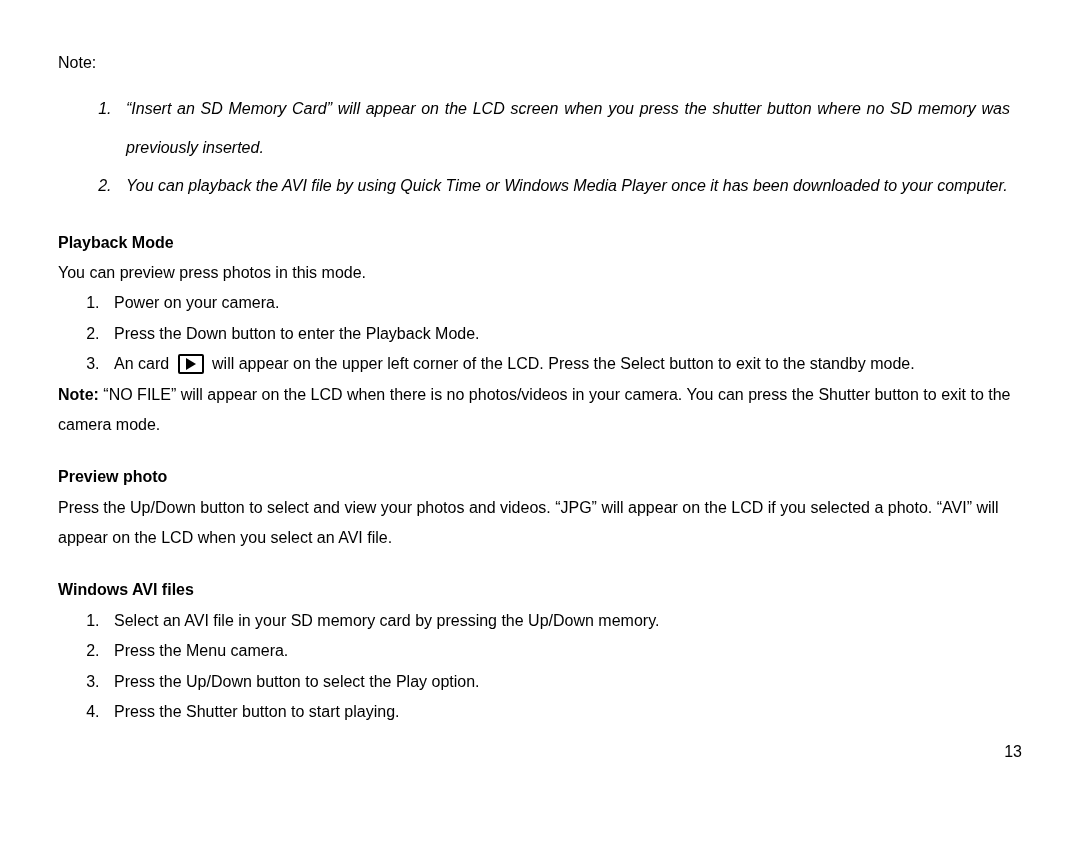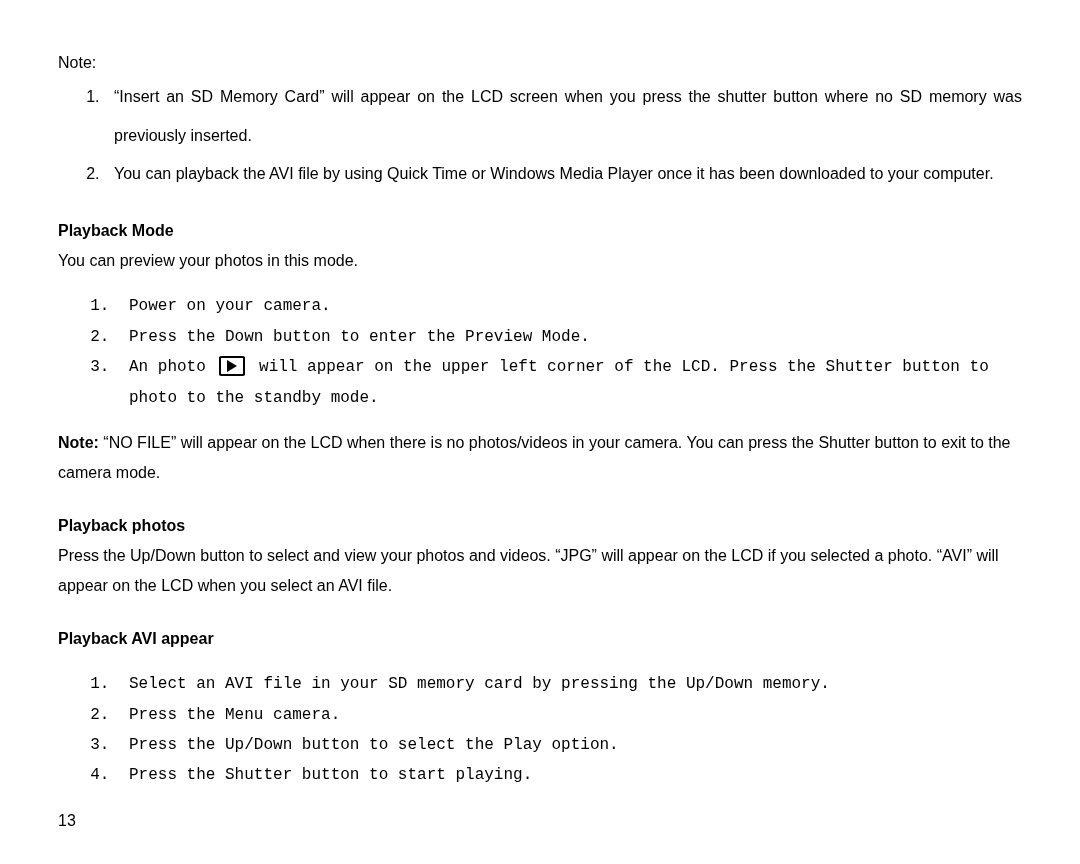--- a/index.html
+++ b/index.html
@@ -13,33 +13,33 @@
       box-sizing: border-box;
       line-height: 1.9;
     }
     .bold {
       font-weight: bold;
     }
     .note-header {
       font-weight: normal;
     }
     ol.spaced {
-      margin: 0;
+      margin: 12px;
       padding-left: 46px;
       line-height: 2.4;
+      font-style: italic;
     }
     ol.spaced li {
       padding-left: 10px;
       text-align: justify;
     }
     ol.compact {
-      margin: 15px;
+      margin: 0;
       padding-left: 46px;
       line-height: 1.9;
-      font-family: Liberation Mono, monospace;
     }
     ol.compact li {
       padding-left: 10px;
     }
     .section-heading {
       font-weight: bold;
       margin-top: 22px;
     }
     .preview-text, .note-body {
       line-height: 1.9;
@@ -59,55 +59,55 @@
       position: absolute;
       left: 6px;
       top: 2px;
       width: 0;
       height: 0;
       border-left: 10px solid #000;
       border-top: 6px solid transparent;
       border-bottom: 6px solid transparent;
     }
     .page-number {
-      text-align: left;
+      text-align: right;
       margin-top: 10px;
     }
   </style>
 </head>
 <body>
 
 <div>
   <span class="note-header">Note</span><span>:</span>
 </div>
 <ol class="spaced">
   <li>“Insert an SD Memory Card” will appear on the LCD screen when you press the shutter button where no SD memory was previously inserted.</li>
   <li>You can playback the AVI file by using Quick Time or Windows Media Player once it has been downloaded to your computer.</li>
 </ol>
 
 <div class="section-heading">Playback Mode</div>
-<div class="preview-text">You can preview your photos in this mode.</div>
+<div class="preview-text">You can preview press photos in this mode.</div>
 <ol class="compact">
   <li>Power on your camera.</li>
-  <li>Press the Down button to enter the Preview Mode.</li>
+  <li>Press the Down button to enter the Playback Mode.</li>
   <li>
-    <span>An photo</span>
+    <span>An card</span>
     <span class="playback-icon"></span>
-    <span>will appear on the upper left corner of the LCD. Press the Shutter button to photo to the standby mode.</span>
+    <span>will appear on the upper left corner of the LCD. Press the Select button to exit to the standby mode.</span>
   </li>
 </ol>
 <div class="note-body">
   <span class="bold">Note:</span>
   <span>“NO FILE” will appear on the LCD when there is no photos/videos in your camera. You can press the Shutter button to exit to the camera mode.</span>
 </div>
 
-<div class="section-heading">Playback photos</div>
+<div class="section-heading">Preview photo</div>
 <div class="preview-text">Press the Up/Down button to select and view your photos and videos. “JPG” will appear on the LCD if you selected a photo. “AVI” will appear on the LCD when you select an AVI file.</div>
 
-<div class="section-heading">Playback AVI appear</div>
+<div class="section-heading">Windows AVI files</div>
 <ol class="compact">
   <li>Select an AVI file in your SD memory card by pressing the Up/Down memory.</li>
   <li>Press the Menu camera.</li>
   <li>Press the Up/Down button to select the Play option.</li>
   <li>Press the Shutter button to start playing.</li>
 </ol>
 
 <div class="page-number">13</div>
 
 </body></html>

